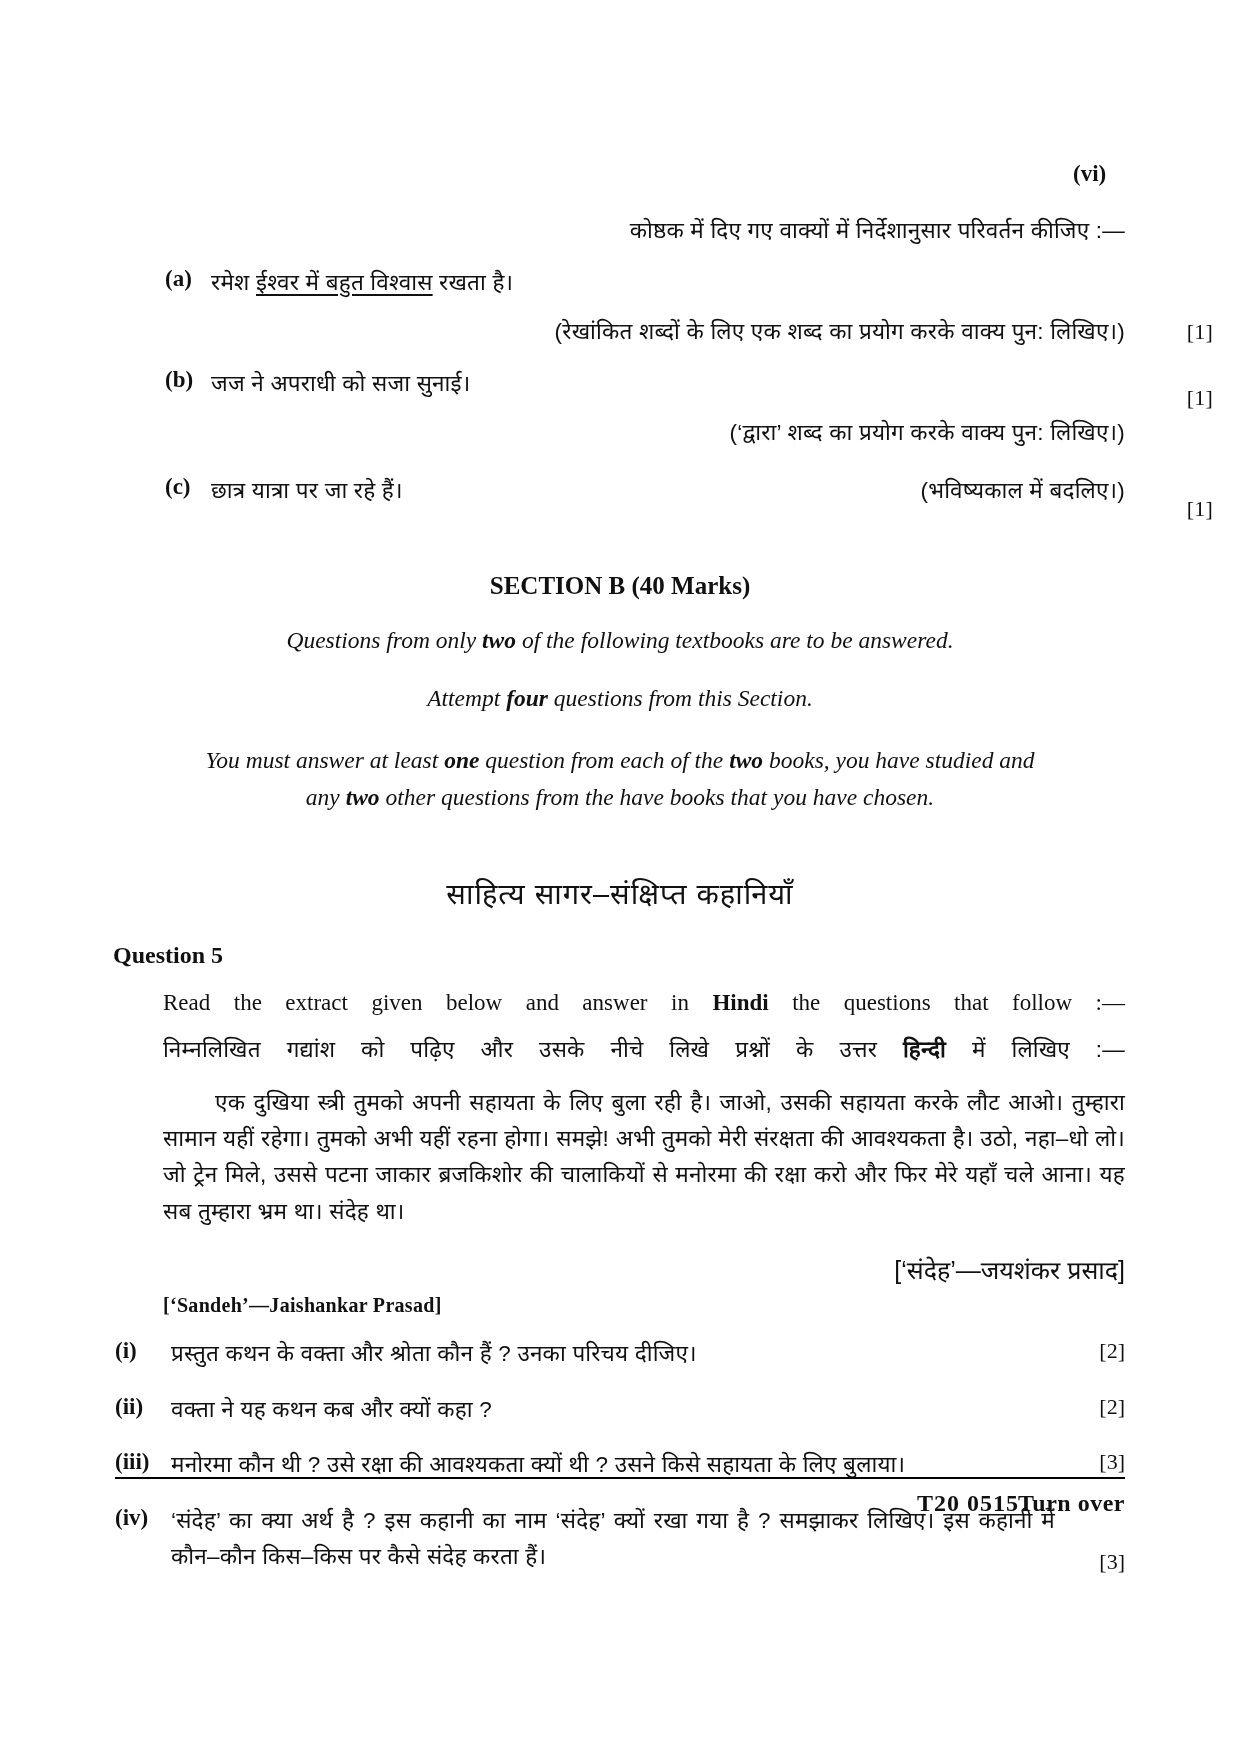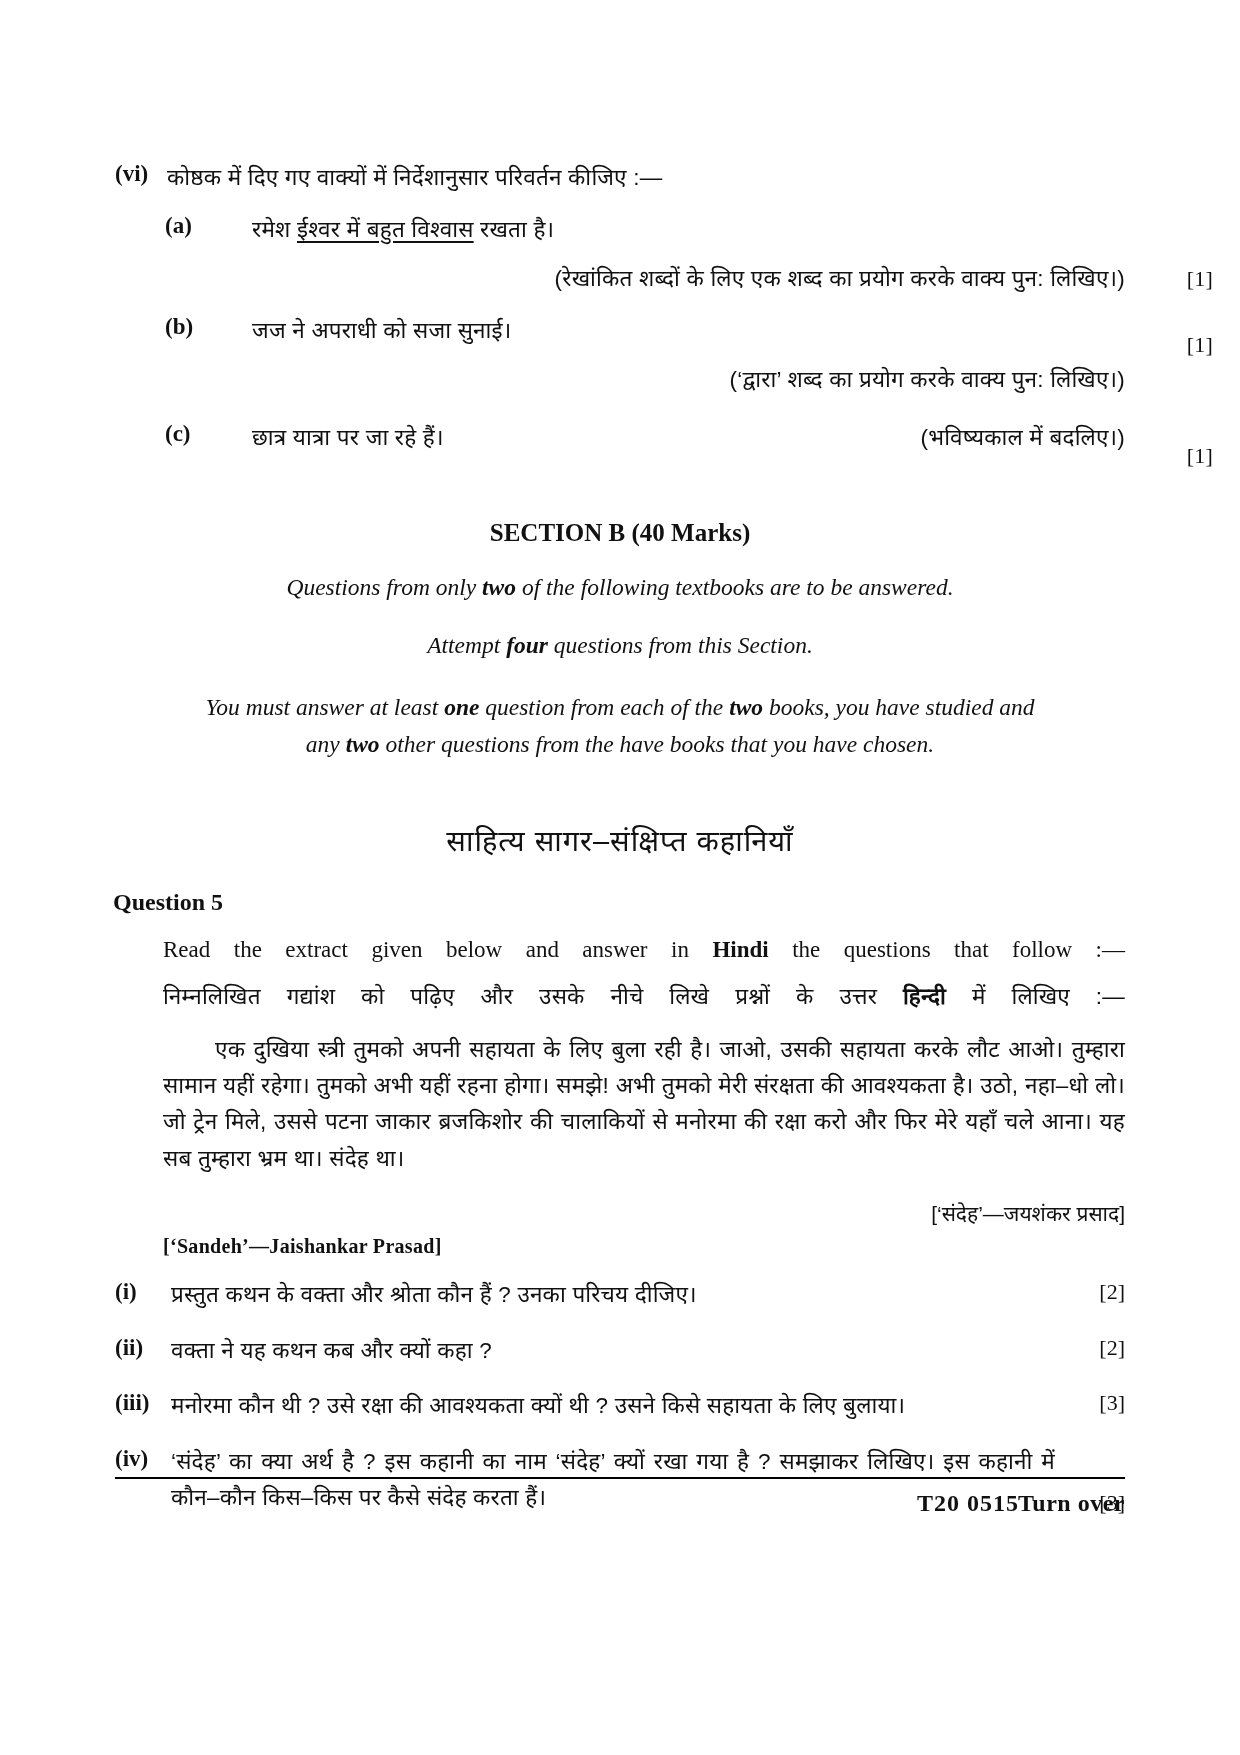--- a/index.html
+++ b/index.html
@@ -42,21 +42,22 @@
     font-size: 23px;
     line-height: 1.6;
   }
   .bold { font-weight: bold; }
   .u { text-decoration: underline; text-underline-offset: 4px; }
 
   
   .qvi {
     position: relative;
     display: flex;
-    align-items: flex-start;
+    align-items: flex-end;
+    flex-direction: column;
   }
   .qvi .marker {
     width: 52px;
     flex: 0 0 52px;
     font-family: "Liberation Serif", "DejaVu Serif", serif;
     font-weight: bold;
     font-size: 23px;
     text-align: left;
     padding-top: 1px;
   }
@@ -73,21 +74,20 @@
     width: 46px;
     flex: 0 0 46px;
     font-family: "Liberation Serif", "DejaVu Serif", serif;
     font-weight: bold;
     font-size: 23px;
     padding-top: 1px;
   }
   .sub .body {
     flex: 1 1 auto;
     position: relative;
-    margin-left: 41px;
   }
   .rowline {
     display: flex;
     justify-content: space-between;
     align-items: baseline;
   }
   .instr {
     text-align: right;
     margin-top: 12px;
   }
@@ -158,21 +158,21 @@
   .passage {
     margin-top: 16px;
     text-indent: 52px;
     text-align: justify;
   }
 
   .attrib-hi {
     text-align: right;
     margin-top: 22px;
     font-family: "Liberation Sans", "DejaVu Sans", sans-serif;
-    font-size: 21px;
+    font-size: 25px;
   }
   .attrib-en {
     text-align: left;
     margin-top: 8px;
     font-family: "Liberation Serif", "DejaVu Serif", serif;
     font-weight: bold;
     font-size: 20px;
     letter-spacing: 0.3px;
   }
 

